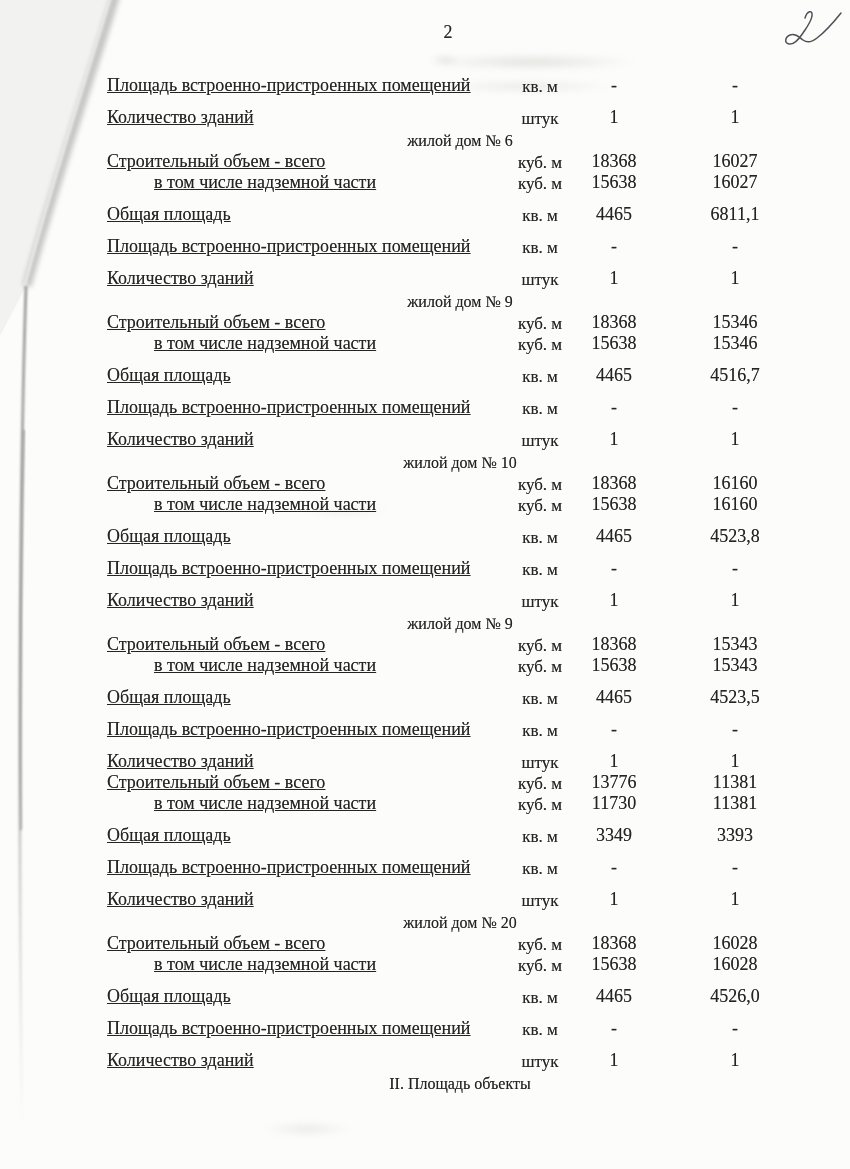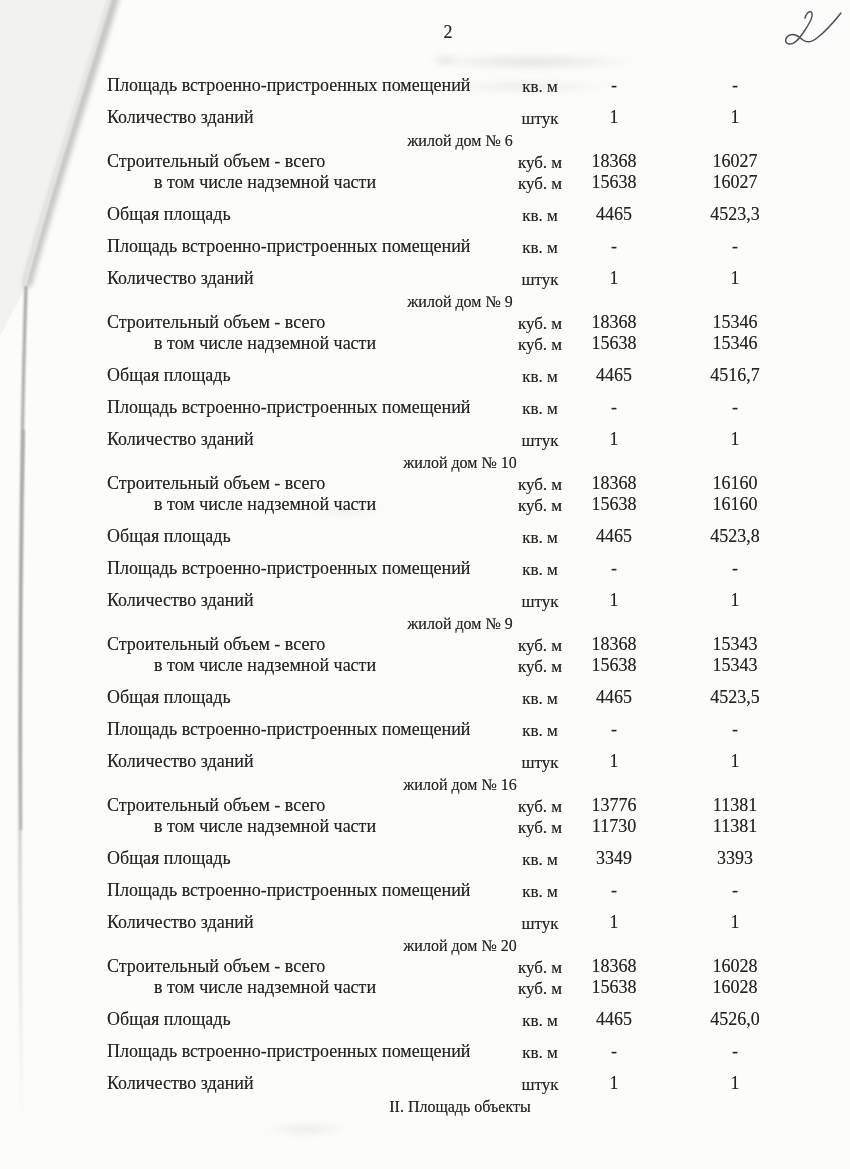--- a/index.html
+++ b/index.html
@@ -33,21 +33,21 @@
   .row.gap { margin-top: 11px; }
   .section-row {
     margin-top: 2px;
     height: 21px;
     line-height: 21px;
     text-align: center;
     padding-left: 70px;
     font-size: 16px;
     white-space: nowrap;
   }
-  .c-label { position: absolute; left: 107px; top: 0; white-space: nowrap; }
+  .c-label { position: absolute; left: 107px; top: 0; white-space: nowrap; text-decoration: underline; }
   .c-label.indent { left: 154px; }
   .c-unit { position: absolute; left: 478px; top: 1px; width: 124px; text-align: center; font-size: 17px; }
   .c-v1 { position: absolute; left: 558px; top: 0; width: 112px; text-align: center; }
   .c-v2 { position: absolute; left: 676px; top: 0; width: 118px; text-align: center; }
   .row, .section-row { text-shadow: 0 0 0.5px rgba(45,45,45,0.55); }
   .pageno { text-shadow: 0 0 0.5px rgba(45,45,45,0.55); }
 
   .edge-svg { position: absolute; left: 0; top: 0; pointer-events: none; }
   .hand-svg { position: absolute; left: 783px; top: 2px; pointer-events: none; }
 
@@ -126,21 +126,21 @@
       <div class="row">
         <span class="c-label indent">в том числе надземной части</span>
         <span class="c-unit">куб. м</span>
         <span class="c-v1">15638</span>
         <span class="c-v2">16027</span>
       </div>
       <div class="row gap">
         <span class="c-label">Общая площадь</span>
         <span class="c-unit">кв. м</span>
         <span class="c-v1">4465</span>
-        <span class="c-v2">4523,3</span>
+        <span class="c-v2">6811,1</span>
       </div>
       <div class="row gap">
         <span class="c-label">Площадь встроенно-пристроенных помещений</span>
         <span class="c-unit">кв. м</span>
         <span class="c-v1">-</span>
         <span class="c-v2">-</span>
       </div>
       <div class="row gap">
         <span class="c-label">Количество зданий</span>
         <span class="c-unit">штук</span>
@@ -233,21 +233,20 @@
         <span class="c-unit">кв. м</span>
         <span class="c-v1">-</span>
         <span class="c-v2">-</span>
       </div>
       <div class="row gap">
         <span class="c-label">Количество зданий</span>
         <span class="c-unit">штук</span>
         <span class="c-v1">1</span>
         <span class="c-v2">1</span>
       </div>
-      <div class="section-row">жилой дом № 16</div>
       <div class="row">
         <span class="c-label">Строительный объем - всего</span>
         <span class="c-unit">куб. м</span>
         <span class="c-v1">13776</span>
         <span class="c-v2">11381</span>
       </div>
       <div class="row">
         <span class="c-label indent">в том числе надземной части</span>
         <span class="c-unit">куб. м</span>
         <span class="c-v1">11730</span>

